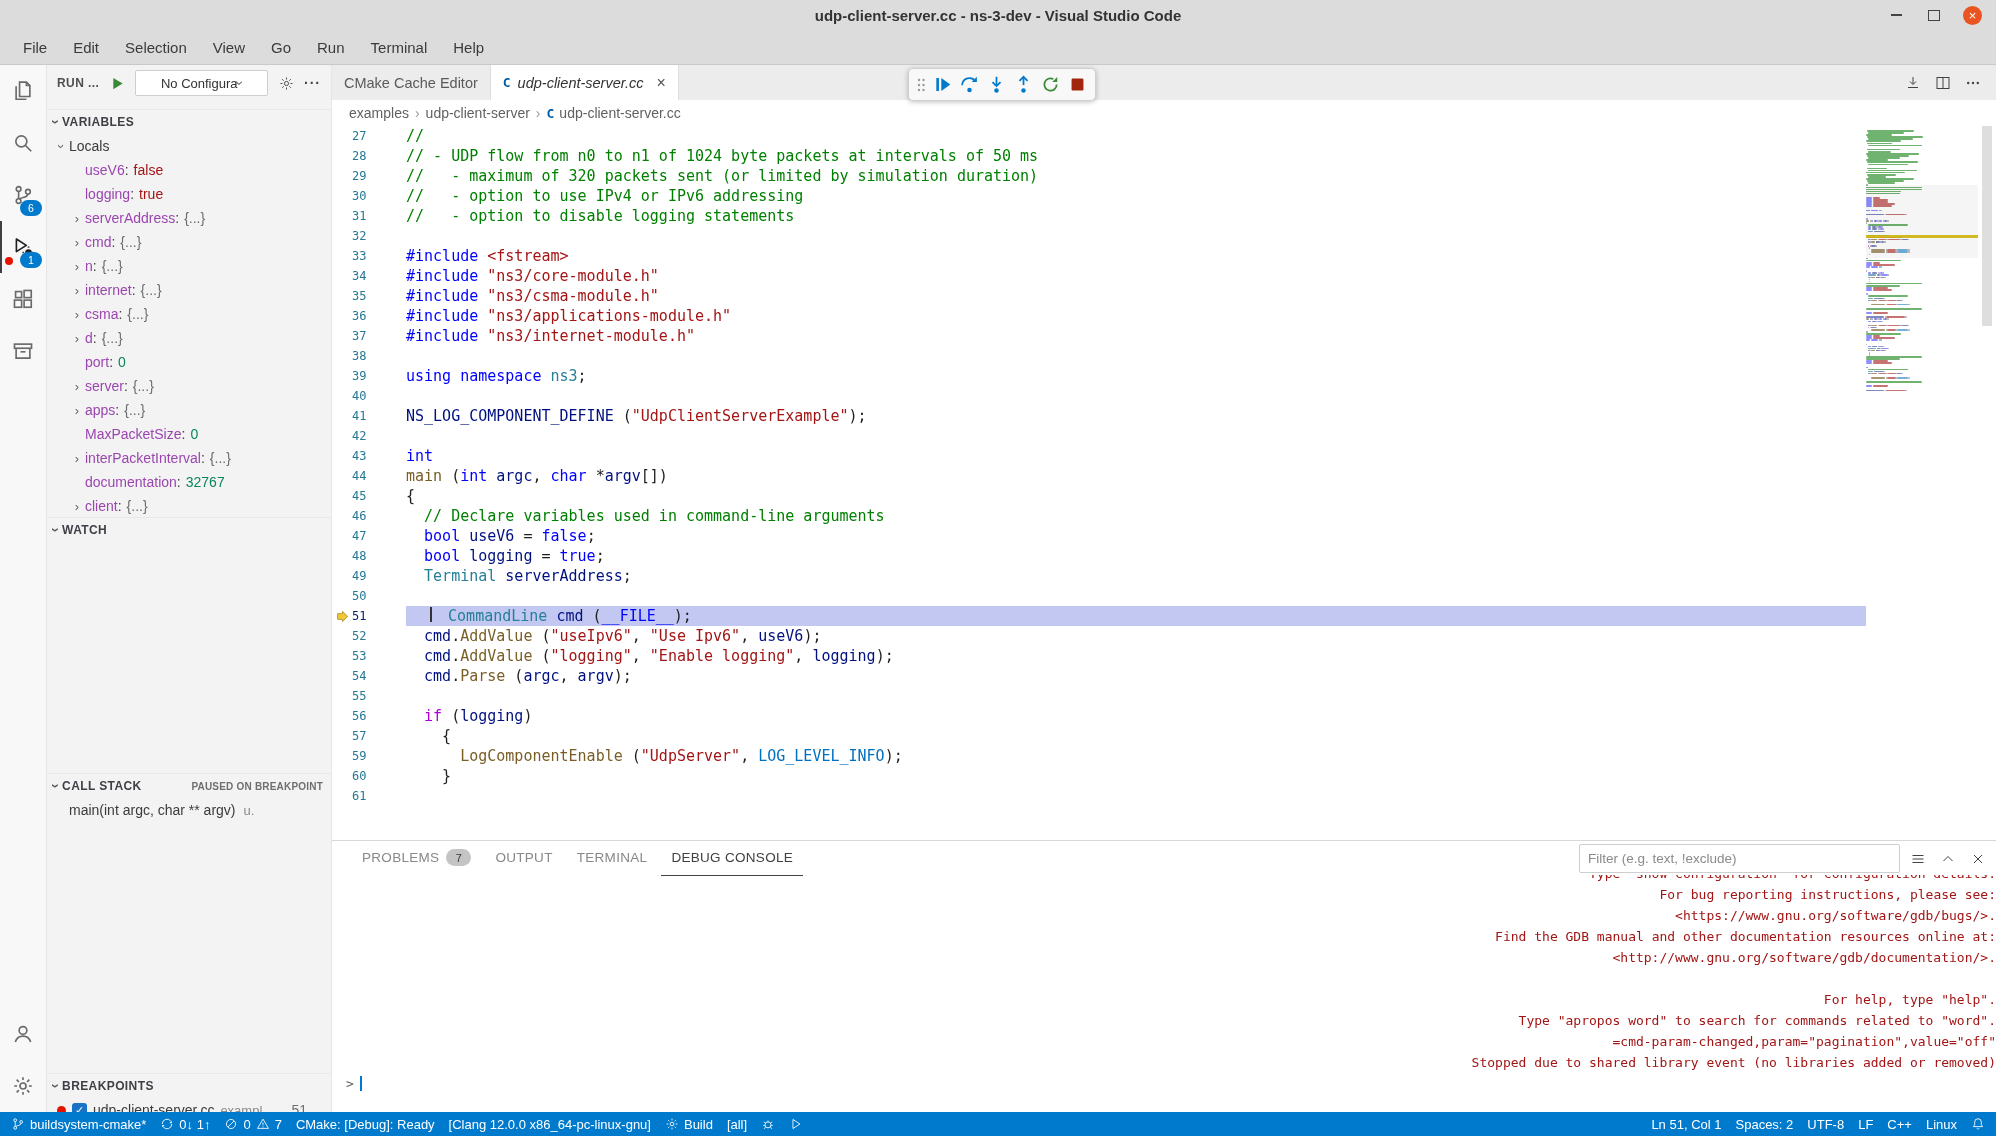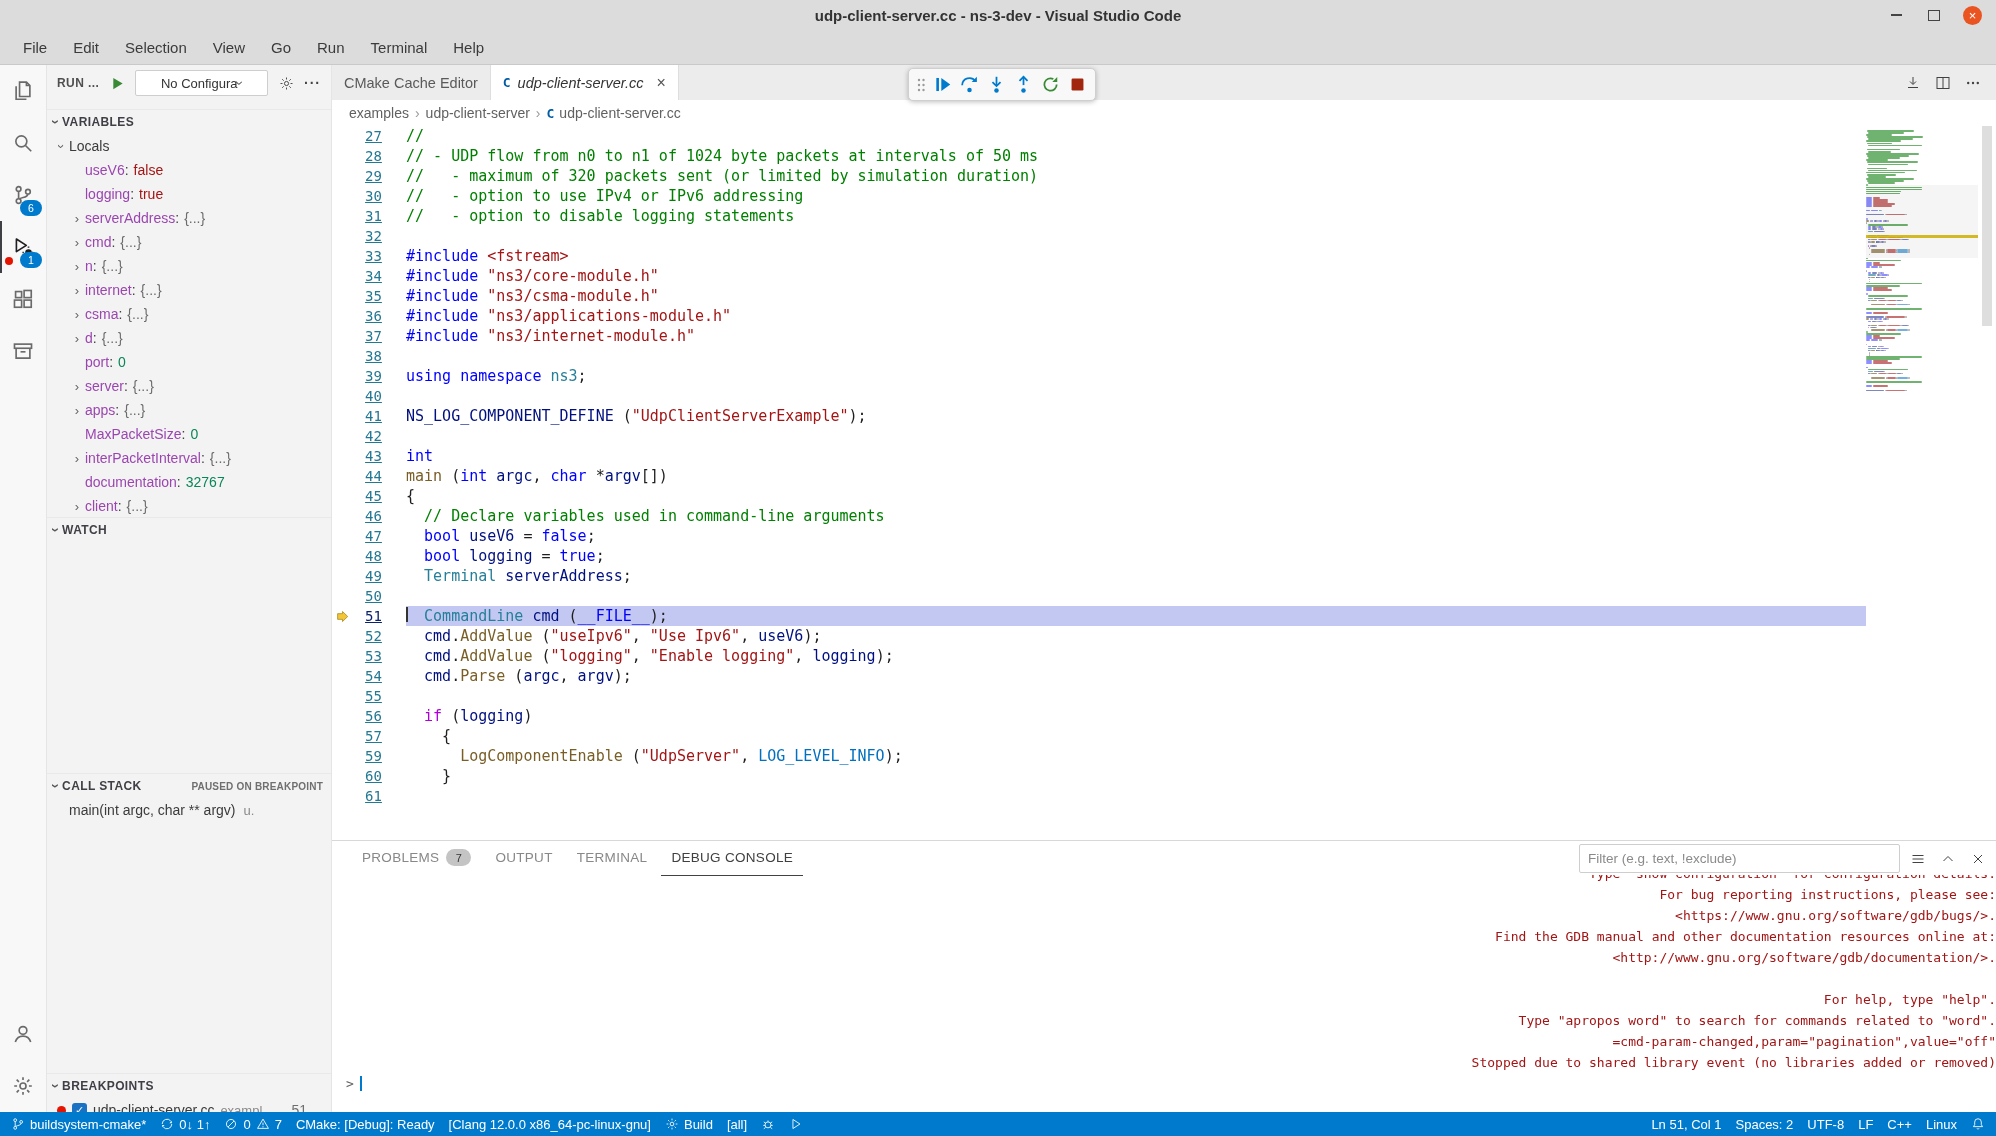--- a/index.html
+++ b/index.html
@@ -67,23 +67,23 @@
   .bc-item{cursor:pointer;display:flex;align-items:center;gap:5px;}
   
   #debug-toolbar{position:absolute;top:3px;left:576px;height:31px;background:#f8f8f8;border:1px solid #cfcfcf;border-radius:5px;box-shadow:0 1px 5px rgba(0,0,0,.25);display:flex;align-items:center;padding:0 5px;gap:2px;z-index:40;}
   .dbg-btn{width:25px;height:25px;display:flex;align-items:center;justify-content:center;border-radius:4px;cursor:pointer;}
   .dbg-grip{width:14px;height:25px;display:flex;align-items:center;justify-content:center;cursor:grab;}
   
   #editor{position:relative;flex:1;overflow:hidden;background:#fff;}
   #code-lines{position:absolute;top:0;left:0;right:0;font-family:"DejaVu Sans Mono",monospace;font-size:15px;line-height:20px;}
   .code-row{display:flex;height:20px;}
   .glyph{width:20px;flex:none;display:flex;align-items:center;justify-content:center;}
-  .lnum{width:43px;flex:none;text-align:center;color:var(--line_number,#237893);font-size:14px;line-height:20px;text-decoration:underline;}
+  .lnum{width:43px;flex:none;text-align:left;color:var(--line_number,#237893);font-size:12px;line-height:20px;}
   .ltext{flex:1;margin-left:11px;margin-right:130px;white-space:pre;color:#1e1e1e;}
-  .code-row.current .ltext{background:var(--current_line_highlight,#c3c8f2);}
+  .code-row.current .ltext{background:var(--current_line_highlight,#c3c8f2);padding-left:24px;}
   .code-row.current .lnum{color:var(--line_number_active,#0b216f);}
   .cursor-caret{display:inline-block;width:1.5px;height:15px;background:#333;vertical-align:text-top;margin-right:-1.5px;}
   .tk-cm{color:var(--comment,#008000);}.tk-kw{color:var(--keyword,#0000ff);}.tk-pp{color:var(--preprocessor,#0000ff);}
   .tk-str{color:var(--string,#a31515);}.tk-typ{color:var(--type,#267f99);}.tk-fn{color:var(--function,#795e26);}
   .tk-var{color:var(--variable,#001080);}.tk-ctl{color:var(--control,#af00db);}.tk-enm{color:var(--enum_member,#0070c1);}.tk-pl{color:#1e1e1e;}
   
   #minimap{position:absolute;top:0;bottom:0;right:18px;width:112px;overflow:hidden;padding-top:4px;}
   .mm-row{height:1.6px;margin-bottom:.5px;display:flex;}
   .mm-seg{height:100%;display:block;border-radius:1px;}
   .mm-gap{height:100%;display:block;}

